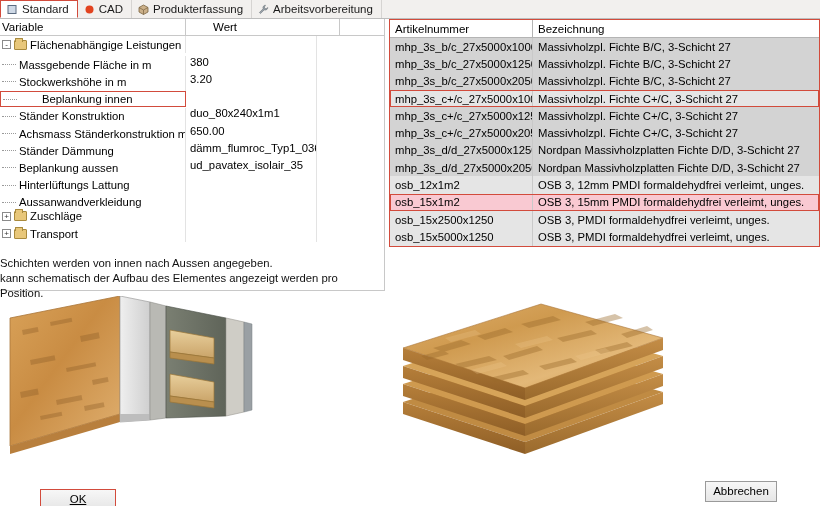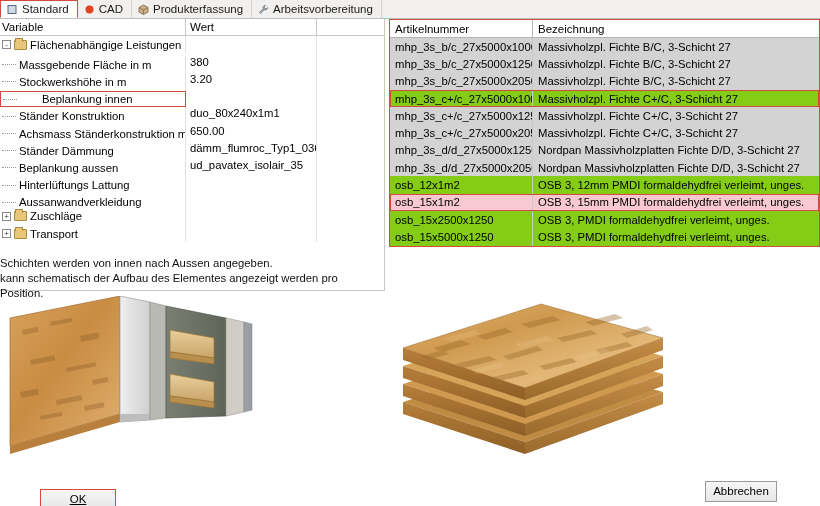--- a/index.html
+++ b/index.html
@@ -41,33 +41,33 @@
   
   .pane-left {
     position: absolute; left: 0; top: 19px; width: 385px; height: 272px;
     background: #ffffff;
     border-right: 1px solid #c8c8c8;
     border-bottom: 1px solid #c8c8c8;
     overflow: hidden;
   }
   .pane-right {
     position: absolute; left: 389px; top: 19px; width: 431px; height: 228px;
-    background: #84cc16;
+    background: #e5e5e5;
     border: 1px solid #d24b3c;
     overflow: hidden;
   }
 
   
   .tree-head {
     display: flex; height: 17px; align-items: center;
     border-bottom: 1px solid #c8c8c8;
     font-size: 11.5px;
   }
   .tree-head .c1 { width: 186px; padding-left: 2px; border-right: 1px solid #c8c8c8; height: 100%; display:flex; align-items:center;}
-  .tree-head .c2 { width: 131px; padding-left: 4px; border-right: 1px solid #c8c8c8; height: 100%; display:flex; align-items:center;}
+  .tree-head .c2 { width: 131px; padding-left: 4px; border-right: 1px solid #c8c8c8; height: 100%; display:flex; align-items:center;margin-left:23px;}
   .tree-head .c3 { flex: 1; height: 100%; }
 
   .trow { display: flex; height: 17.2px; align-items: center; font-size: 11.3px; }
   .trow .c1 {
     width: 186px; height: 100%; display: flex; align-items: center; gap: 3px;
     padding-left: 2px; border-right: 1px solid #e3e3e3; white-space: nowrap; overflow: hidden;
   }
   .trow .c2 {
     width: 131px; height: 100%; display: flex; align-items: center;
     padding-left: 4px; border-right: 1px solid #e3e3e3; white-space: nowrap; overflow: hidden;

